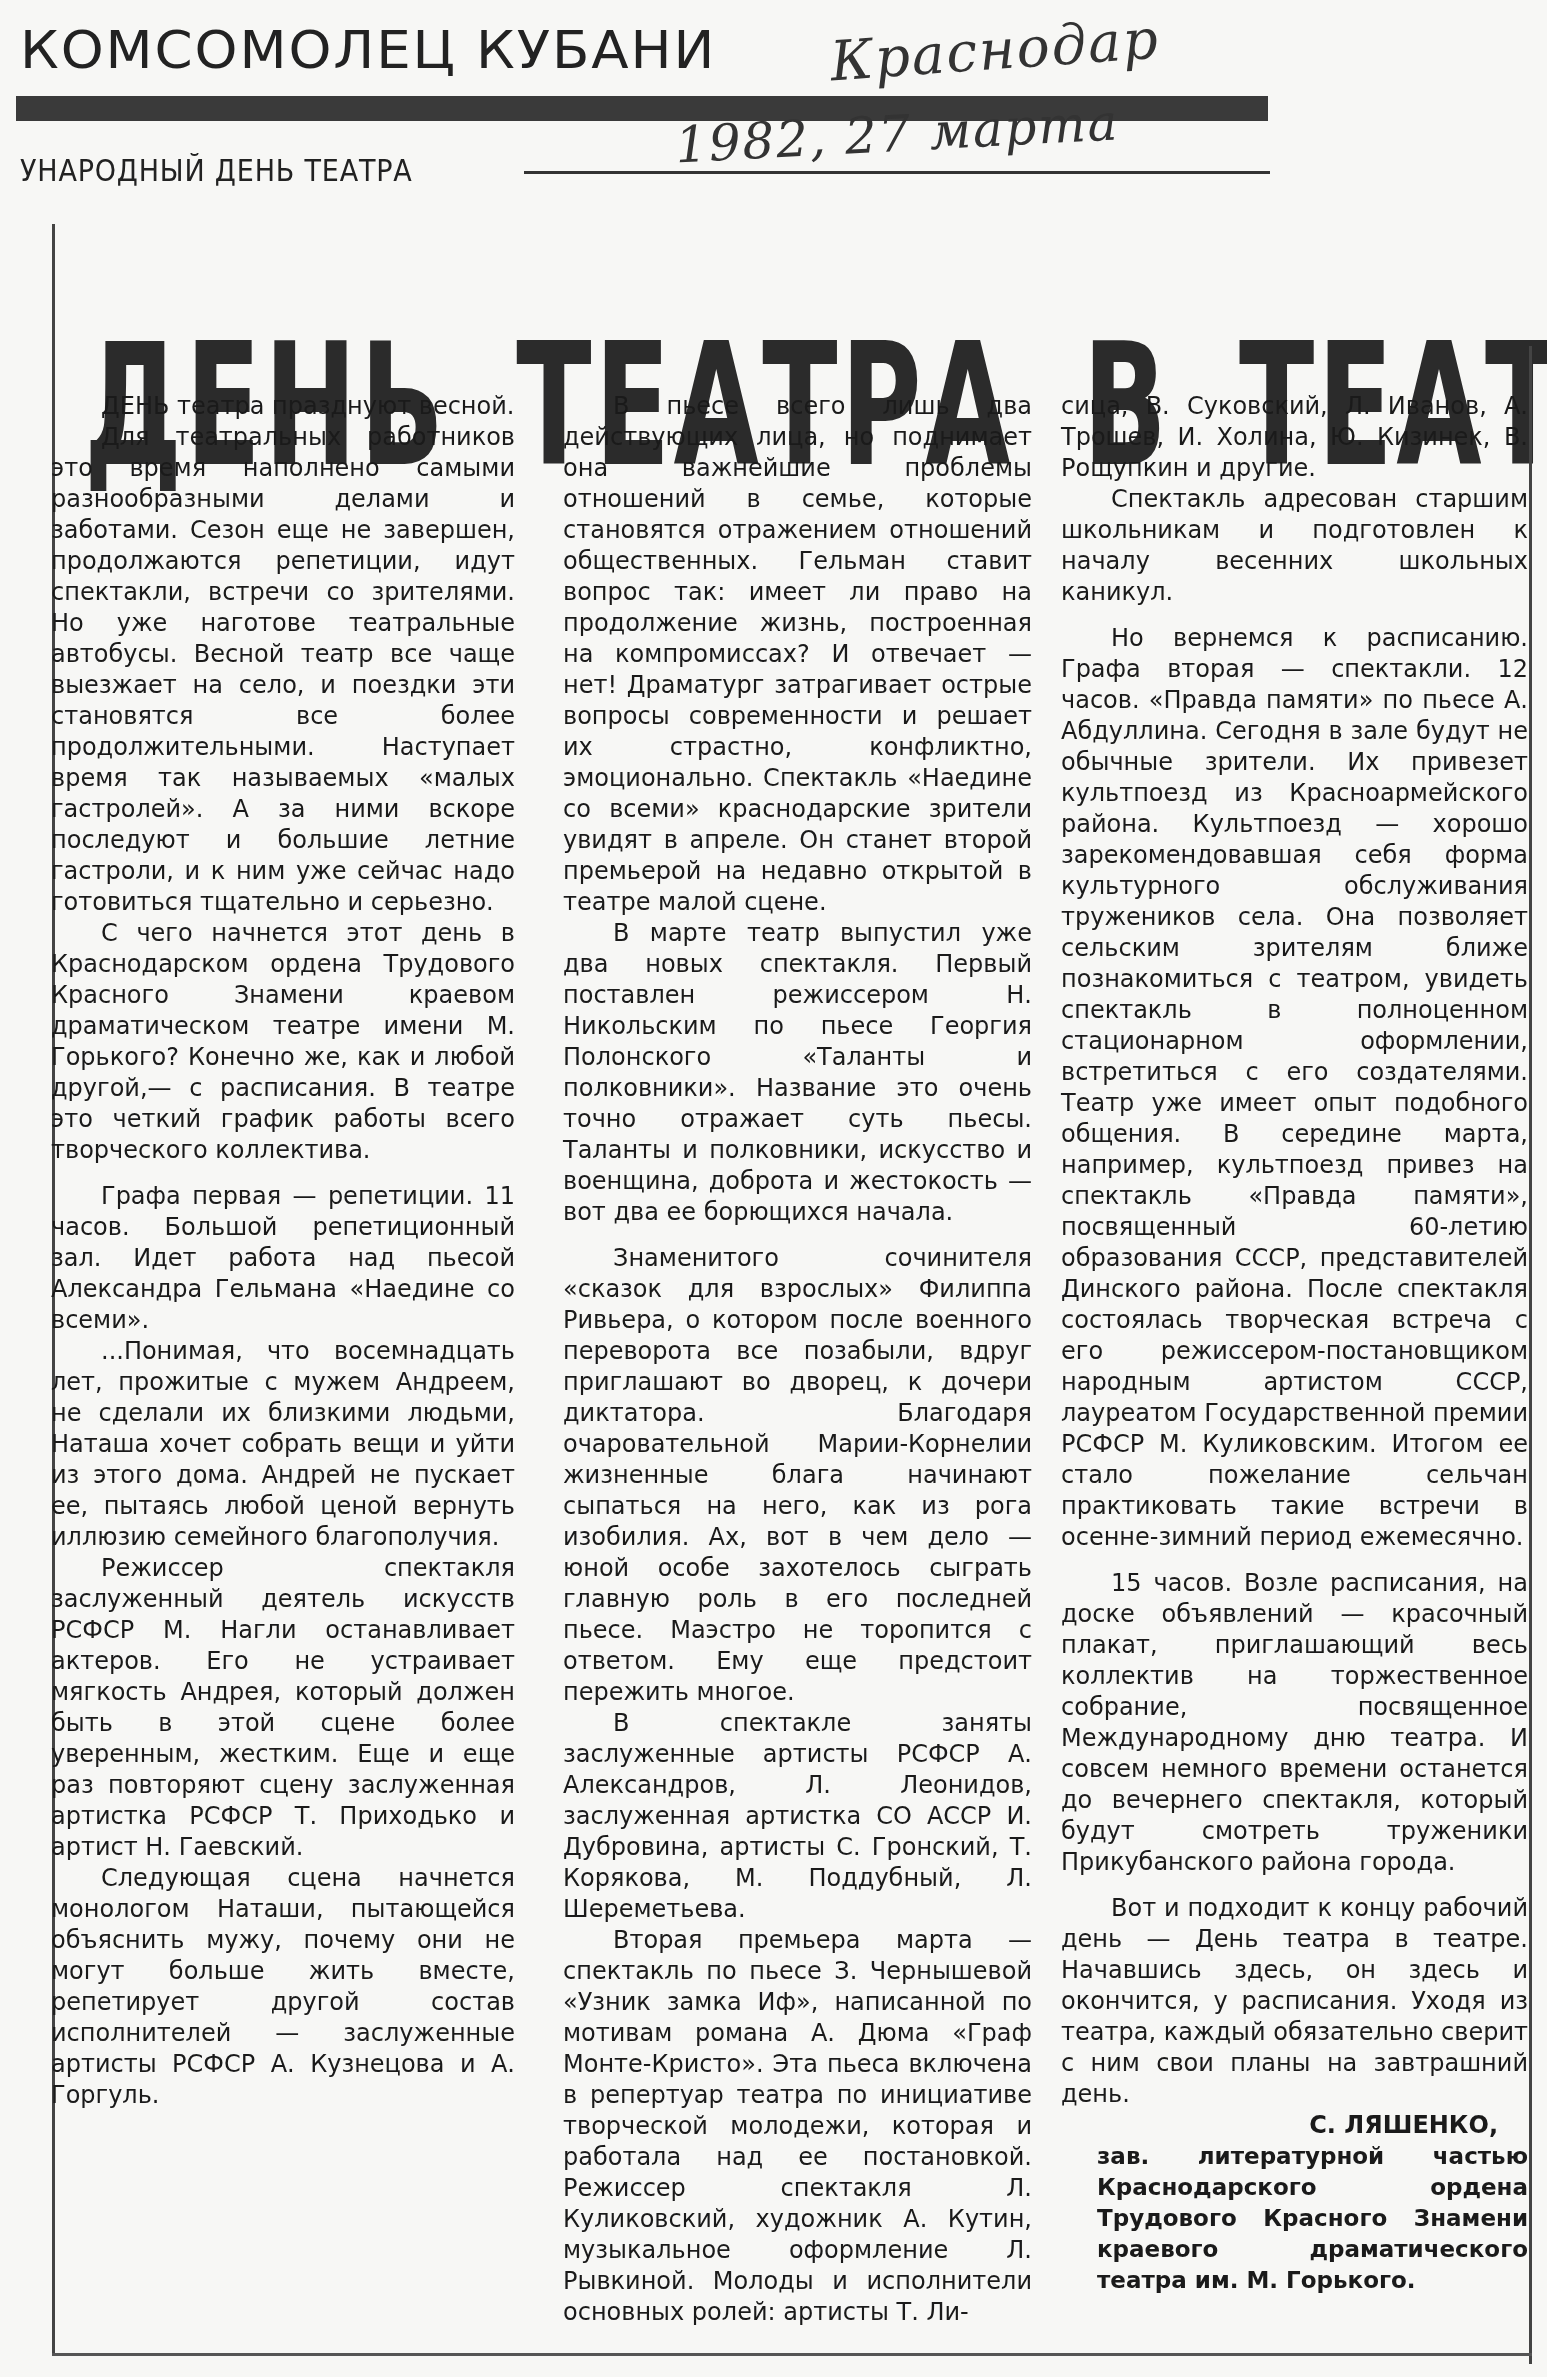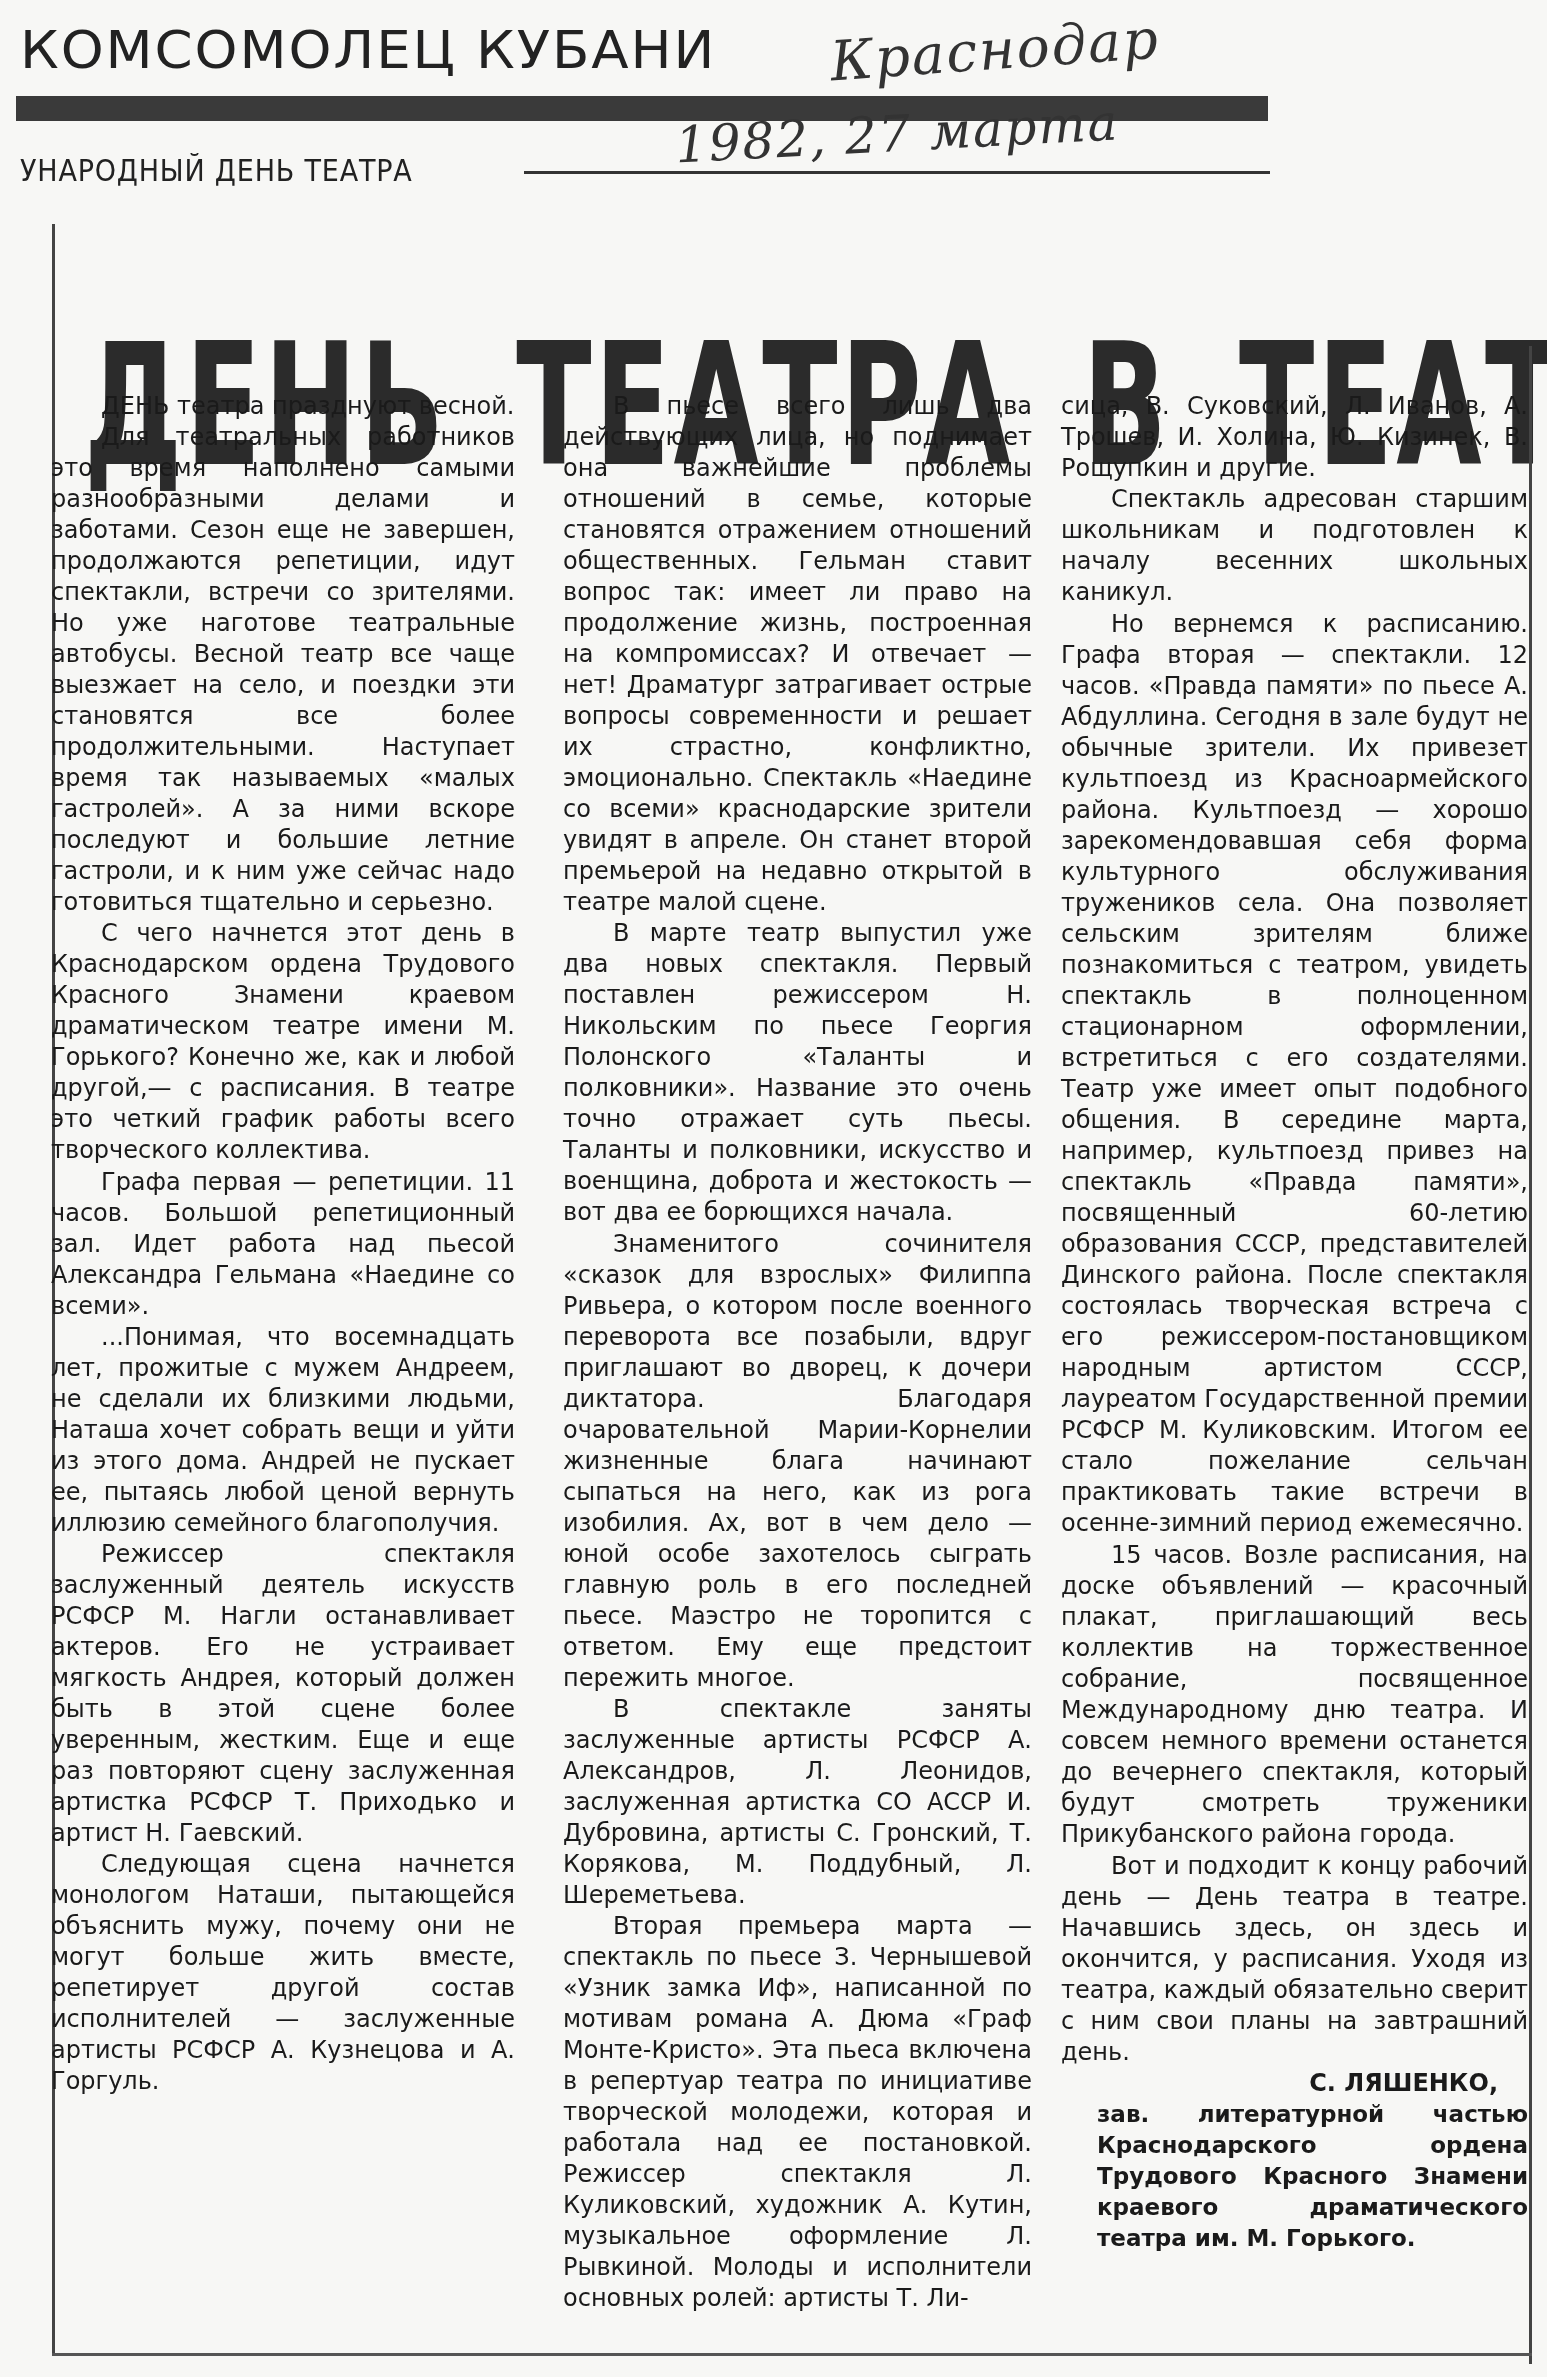--- a/index.html
+++ b/index.html
@@ -43,21 +43,21 @@
   .left-border { position: absolute; left: 52px; top: 224px; width: 2.7px; height: 2131px; background: #444; }
   .right-border { position: absolute; left: 1529px; top: 346px; width: 2.7px; height: 2018px; background: #444; }
   .bottom-border { position: absolute; left: 52px; top: 2353px; width: 1480px; height: 2.7px; background: #555; }
   .col {
     position: absolute; top: 391px;
     font-family: "DejaVu Sans", sans-serif;
     font-size: 24px; line-height: 31px;
     text-align: justify; hyphens: manual;
   }
   .col p { margin: 0; text-indent: 50px; }
-  .col p.gap { margin-top: 1px; }
+  .col p.gap { margin-top: 15px; }
   .col1 { left: 51px; width: 464px; }
   .col2 { left: 563px; width: 469px; }
   .col3 { left: 1061px; width: 467px; }
   .col p.no-indent { text-indent: 0; }
   .byline-name { text-align: right; font-weight: bold; margin-top: 3.6px; padding-right: 30px; }
   .byline-title { font-weight: bold; text-indent: 0 !important; padding-left: 36px; font-size: 23px; }
 </style>
 </head>
 <body>
 

